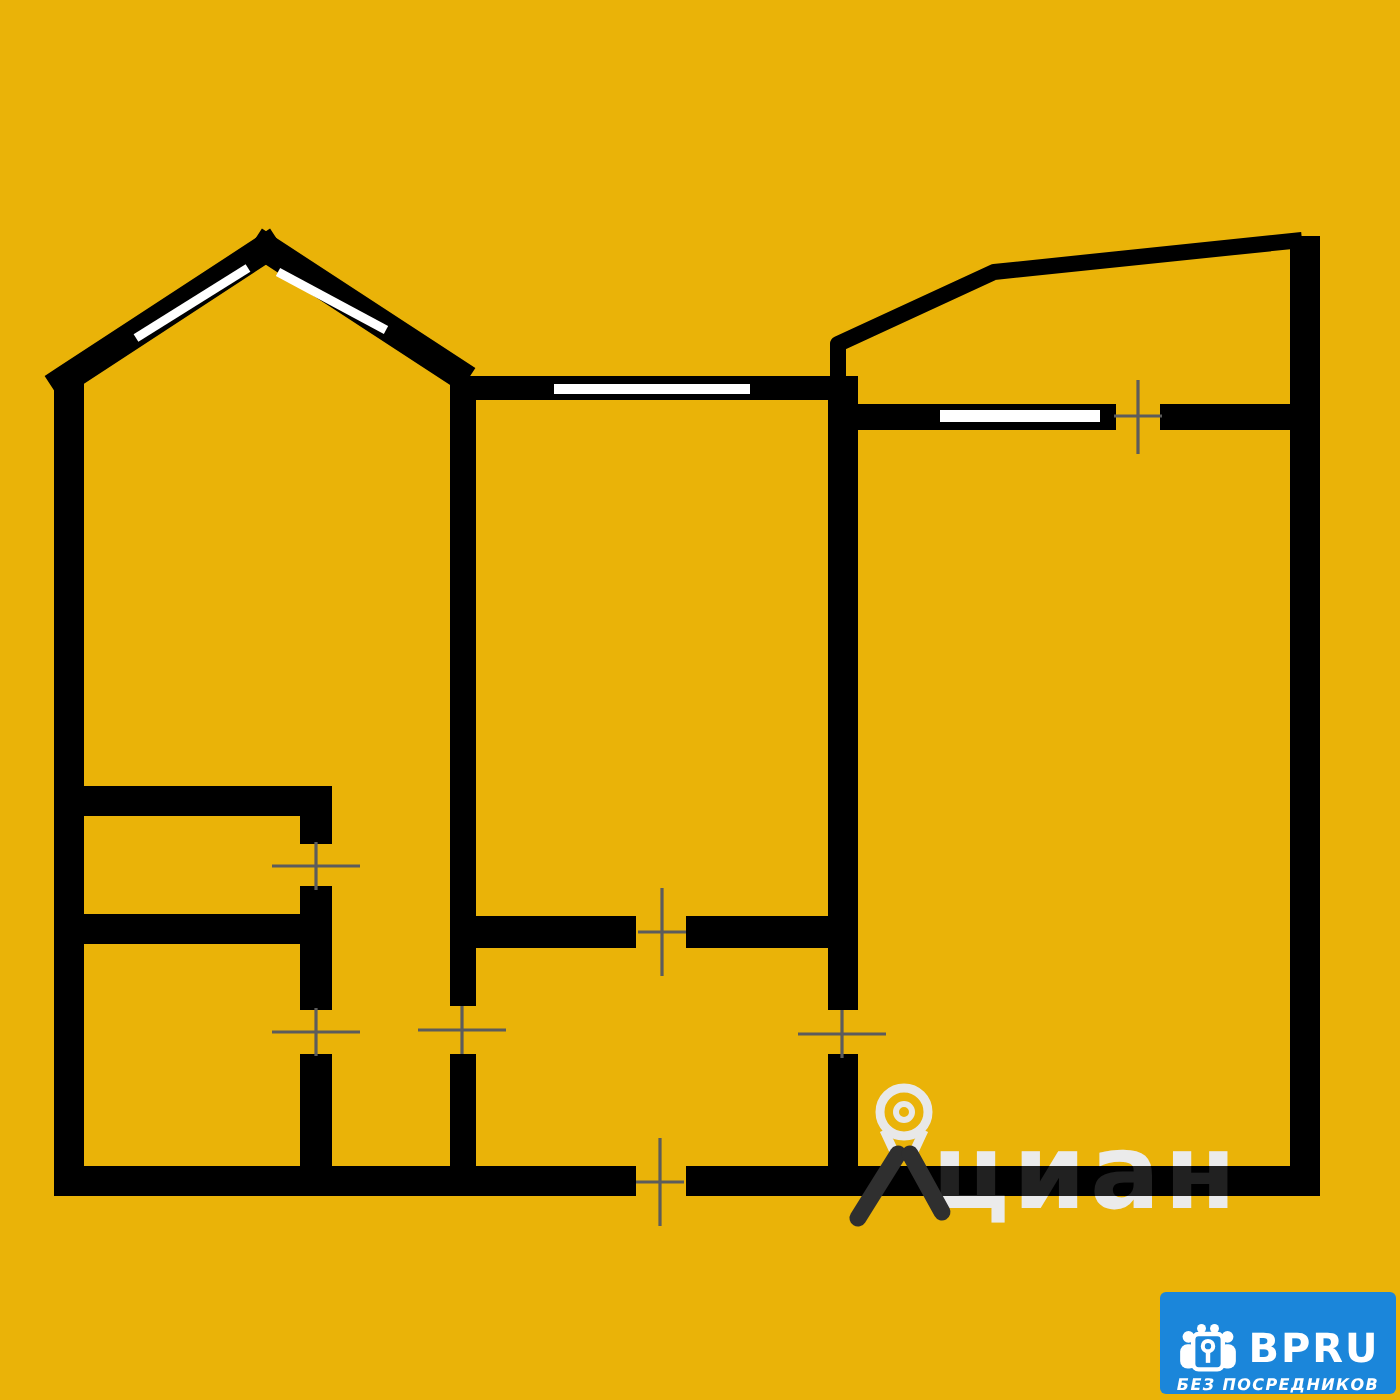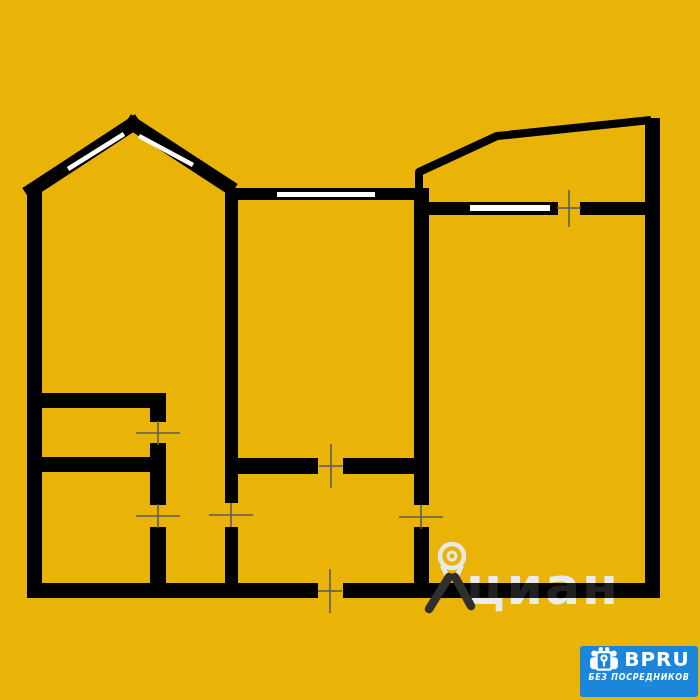--- a/index.html
+++ b/index.html
@@ -1,20 +1,20 @@
 <!DOCTYPE html>
 <html><head>
 <meta charset="utf-8">
 <style>
   html,body{margin:0;padding:0;background:#fff;}
   .stage{position:relative;width:700px;height:700px;background:#eab308;overflow:hidden;
          font-family:"DejaVu Sans",sans-serif;}
   .plan-svg{position:absolute;left:0;top:0;}
   .badge{position:absolute;left:580px;top:646px;width:118px;height:51px;border-radius:3px;
-         display:flex;flex-direction:column;align-items:center;justify-content:flex-start;gap:2px;}
+         display:flex;flex-direction:column;align-items:center;justify-content:flex-end;gap:2px;}
   .badge-row{display:flex;align-items:center;gap:4px;}
   .brand{font-weight:bold;font-size:20px;letter-spacing:1px;line-height:1;}
   .tagline{font-weight:bold;font-size:8px;letter-spacing:0.7px;line-height:1;white-space:nowrap;font-style:italic;}
   .wm-text{font-family:"DejaVu Sans",sans-serif;font-weight:bold;letter-spacing:2px;}
 </style>
 </head>
 <body>
 
 <div class="stage">
 

